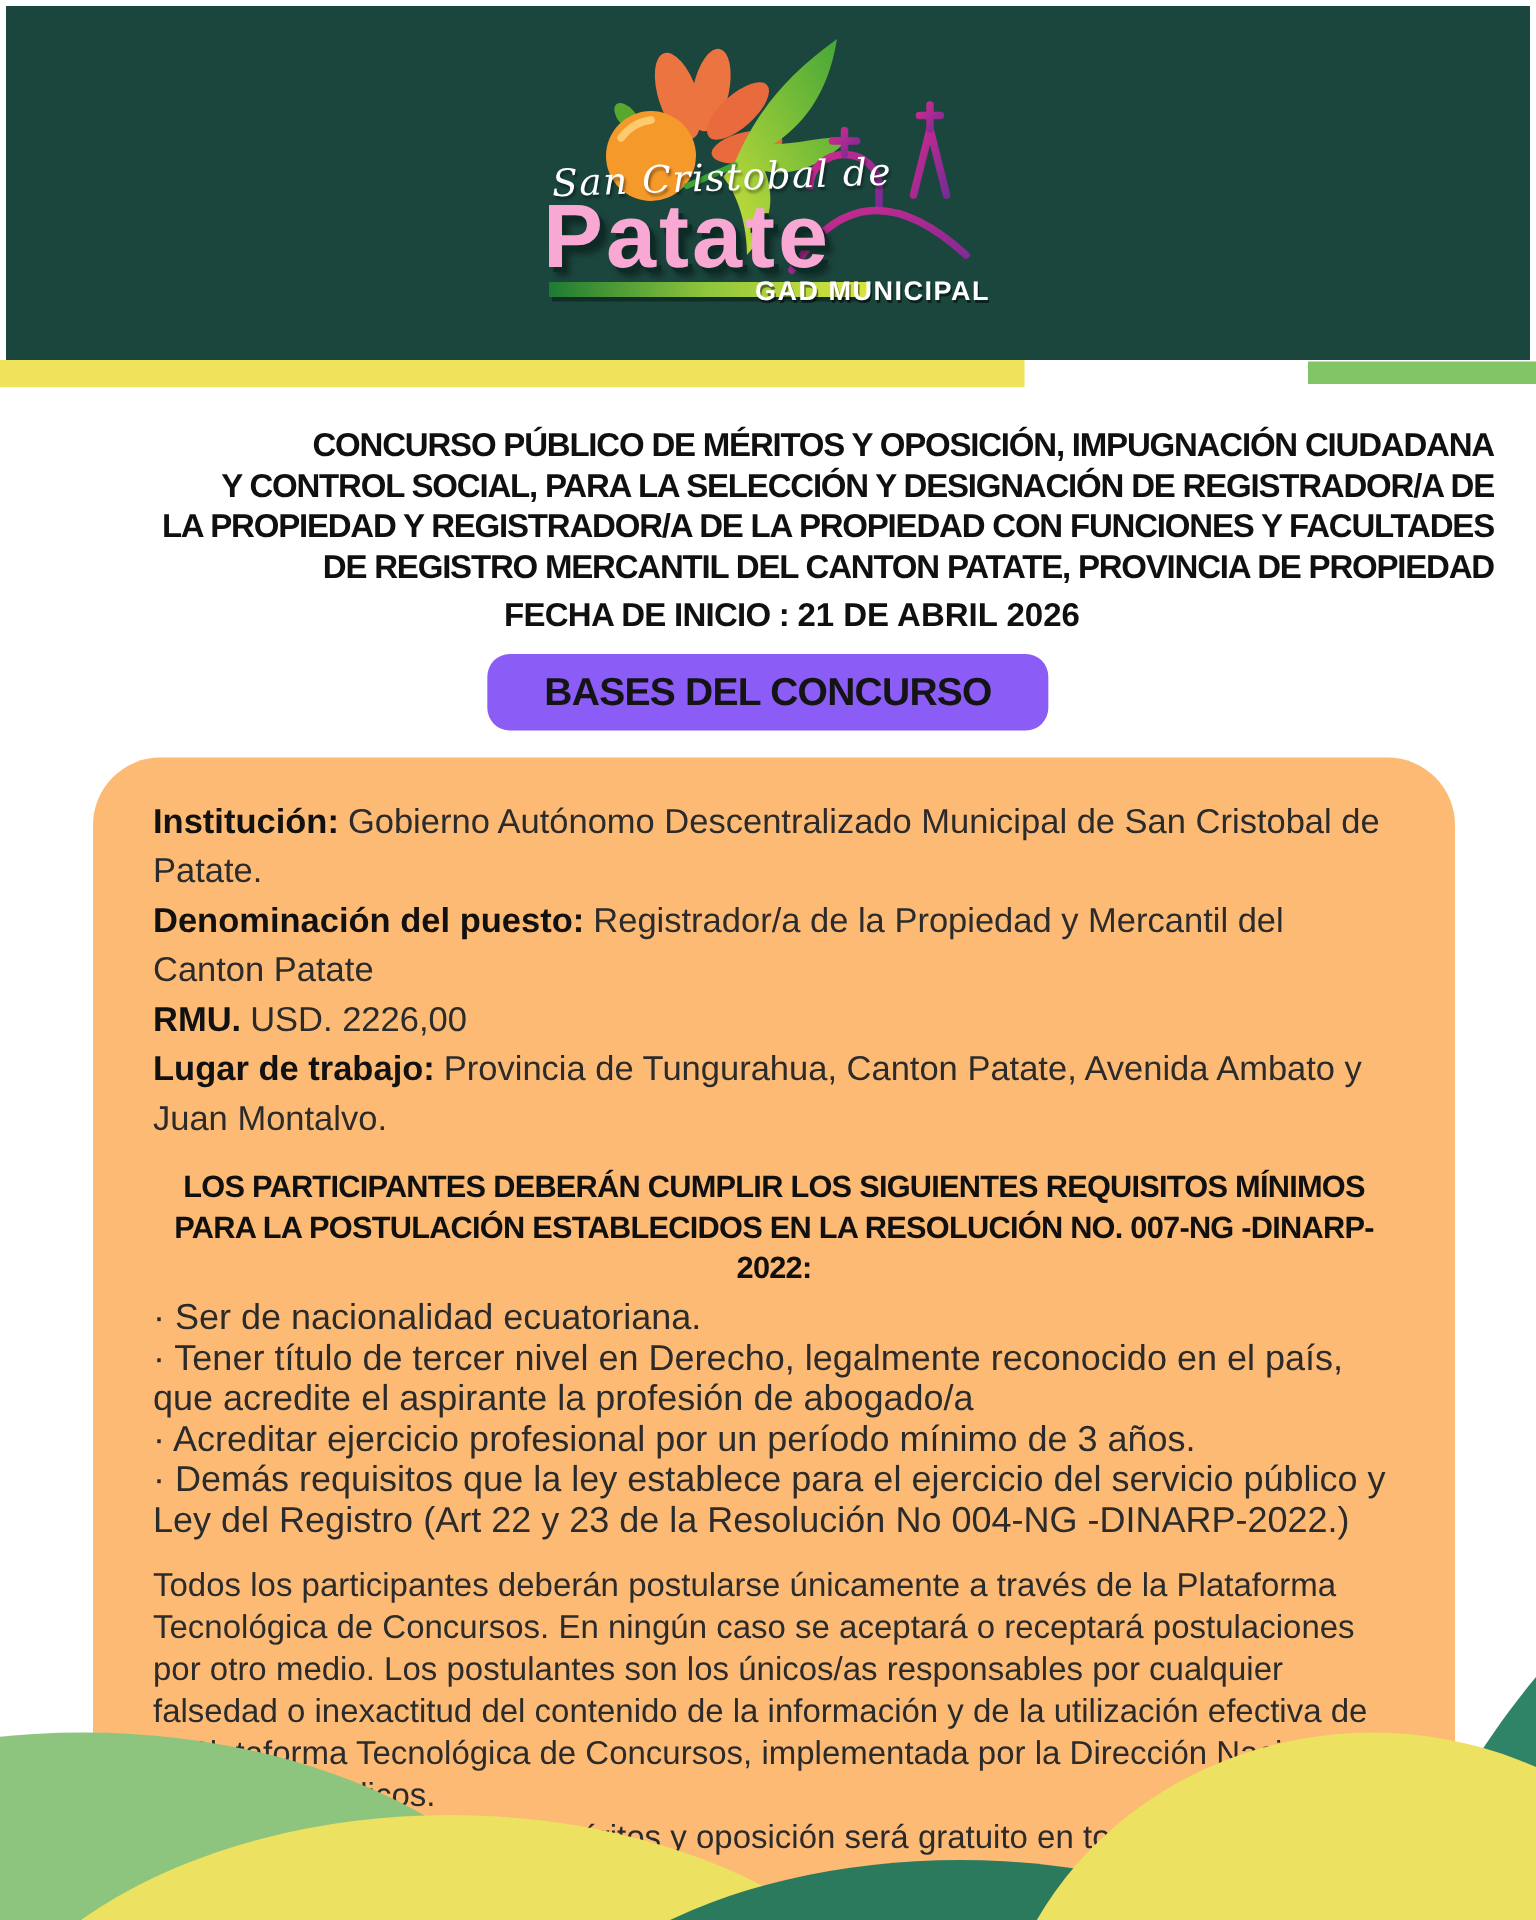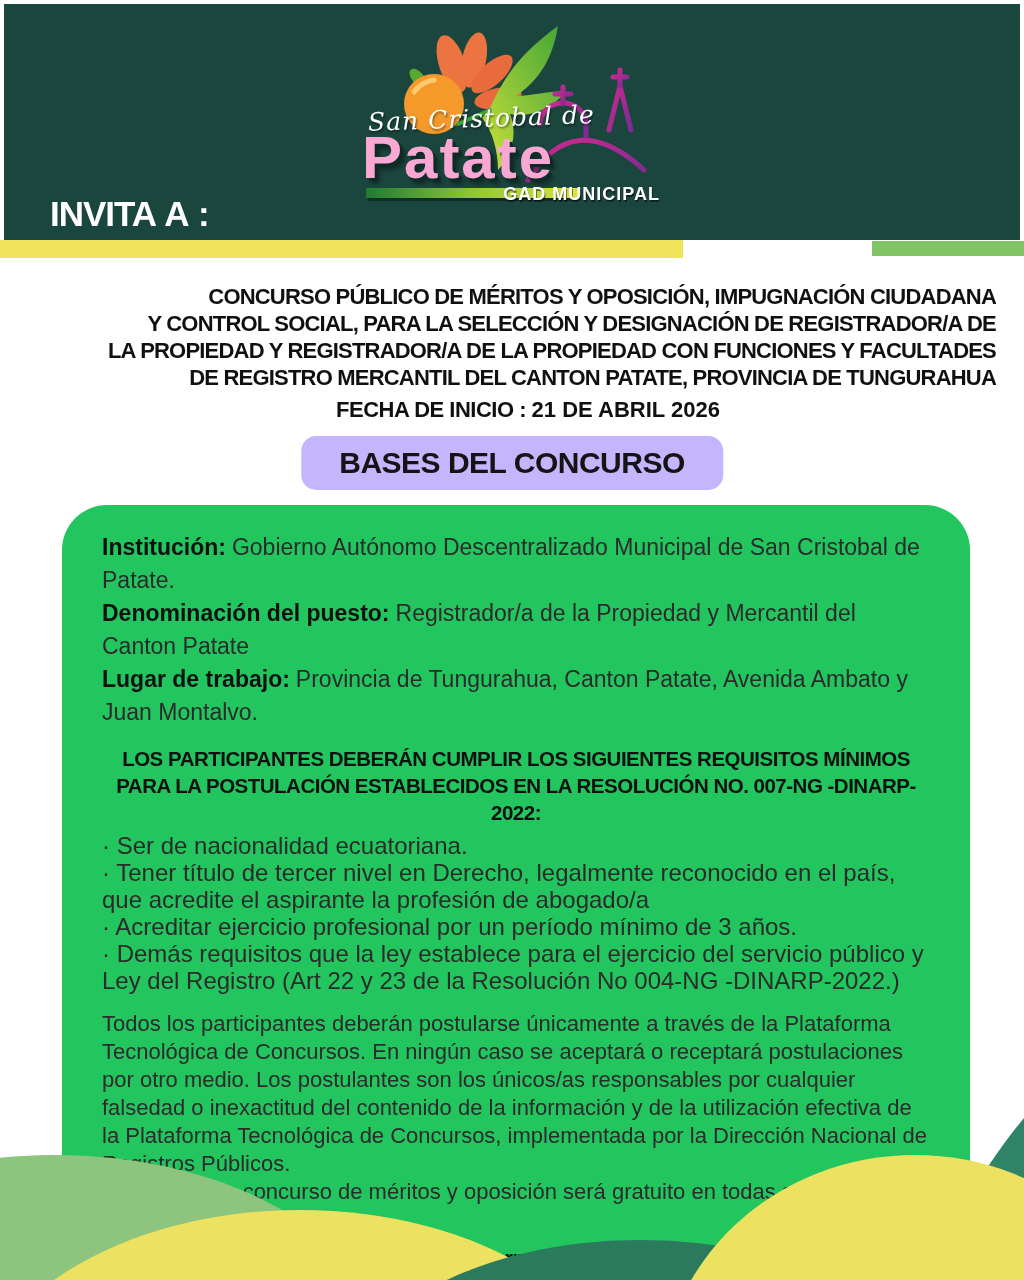--- a/index.html
+++ b/index.html
@@ -28,25 +28,25 @@
 
   
   .headline{position:absolute;top:283px;left:28px;right:28px;text-align:right;color:#101010;
         font-size:22px;font-weight:800;letter-spacing:-0.8px;line-height:27px;}
   .fecha{position:absolute;top:397px;left:0;right:0;text-align:center;color:#101010;
         font-size:22px;font-weight:800;letter-spacing:-0.5px;padding-left:32px;}
   .fecha .val{font-weight:900;letter-spacing:0;}
 
   
   .bases{position:absolute;top:436px;left:50%;transform:translateX(-50%);
-        background:#c4b5fd;color:#141414;font-size:30px;font-weight:900;letter-spacing:-0.5px;
+        background:#8b5cf6;color:#141414;font-size:26px;font-weight:900;letter-spacing:-0.5px;
         padding:10px 38px;border-radius:15px;white-space:nowrap;}
 
   
-  .graybox{position:absolute;top:505px;left:62px;width:908px;bottom:0;background:#22c55e;
+  .graybox{position:absolute;top:505px;left:62px;width:908px;bottom:0;background:#fdba74;
         border-radius:45px 45px 0 0;padding:26px 40px 0 40px;box-sizing:border-box;color:#222222;}
   .info p{margin:0;font-size:23px;line-height:33px;color:#2b2b2b;}
   .info .lbl{font-weight:800;color:#111111;margin-right:6px;}
 
   .req-head{margin:16px auto 6px auto;max-width:880px;text-align:center;color:#101010;
         font-size:20.5px;font-weight:800;letter-spacing:-0.5px;line-height:27px;}
   .bullets{max-width:840px;margin:0 auto;text-align:left;font-size:24px;line-height:27px;color:#2b2b2b;}
   .bullets div{margin:0;}
 
   .para{margin-top:16px;font-size:22px;line-height:28px;color:#2b2b2b;max-width:835px;}
@@ -100,42 +100,42 @@
           <path d="M247,118 l11,-44 l11,44"></path>
           <path d="M258,74 v-16 M251,65 h14"></path>
           <path d="M166,168 q46,-74 116,-10"></path>
         </g>
       </svg>
       <div class="logo-script">San Cristobal de</div>
       <div class="logo-name">Patate</div>
       <div class="logo-underbar"></div>
       <div class="logo-sub">GAD MUNICIPAL</div>
     </div>
-    <div class="invita">INVITA A :</div>
   </div>
 
   <div class="stripe-yellow"></div>
   <div class="stripe-green"></div>
 
   <div class="headline">
     <div>CONCURSO PÚBLICO DE MÉRITOS Y OPOSICIÓN, IMPUGNACIÓN CIUDADANA</div>
     <div>Y CONTROL SOCIAL, PARA LA SELECCIÓN Y DESIGNACIÓN DE REGISTRADOR/A DE</div>
     <div>LA PROPIEDAD Y REGISTRADOR/A DE LA PROPIEDAD CON FUNCIONES Y FACULTADES</div>
-    <div>DE REGISTRO MERCANTIL DEL CANTON PATATE, PROVINCIA DE TUNGURAHUA</div>
+    <div>DE REGISTRO MERCANTIL DEL CANTON PATATE, PROVINCIA DE PROPIEDAD</div>
   </div>
   <div class="fecha">
     <span>FECHA DE INICIO : </span><span class="val">21 DE ABRIL 2026</span>
   </div>
 
   <div class="bases">BASES DEL CONCURSO</div>
 
   <div class="graybox">
     <div class="info">
       <p><span class="lbl">Institución:</span><span>Gobierno Autónomo Descentralizado Municipal de San Cristobal de Patate.</span></p>
       <p><span class="lbl">Denominación del puesto:</span><span>Registrador/a de la Propiedad y Mercantil del Canton Patate</span></p>
+      <p><span class="lbl">RMU.</span><span>USD. 2226,00</span></p>
       <p><span class="lbl">Lugar de trabajo:</span><span>Provincia de Tungurahua, Canton Patate, Avenida Ambato y Juan Montalvo.</span></p>
     </div>
 
     <div class="req-head">LOS PARTICIPANTES DEBERÁN CUMPLIR LOS SIGUIENTES REQUISITOS MÍNIMOS PARA LA POSTULACIÓN ESTABLECIDOS EN LA RESOLUCIÓN NO. 007-NG -DINARP-2022:</div>
     <div class="bullets">
       <div>· Ser de nacionalidad ecuatoriana.</div>
       <div>· Tener título de tercer nivel en Derecho, legalmente reconocido en el país, que acredite el aspirante la profesión de abogado/a</div>
       <div>· Acreditar ejercicio profesional por un período mínimo de 3 años.</div>
       <div>· Demás  requisitos que la ley establece para el ejercicio del servicio público y Ley del Registro (Art 22 y 23 de la Resolución No 004-NG -DINARP-2022.)</div>
     </div>

